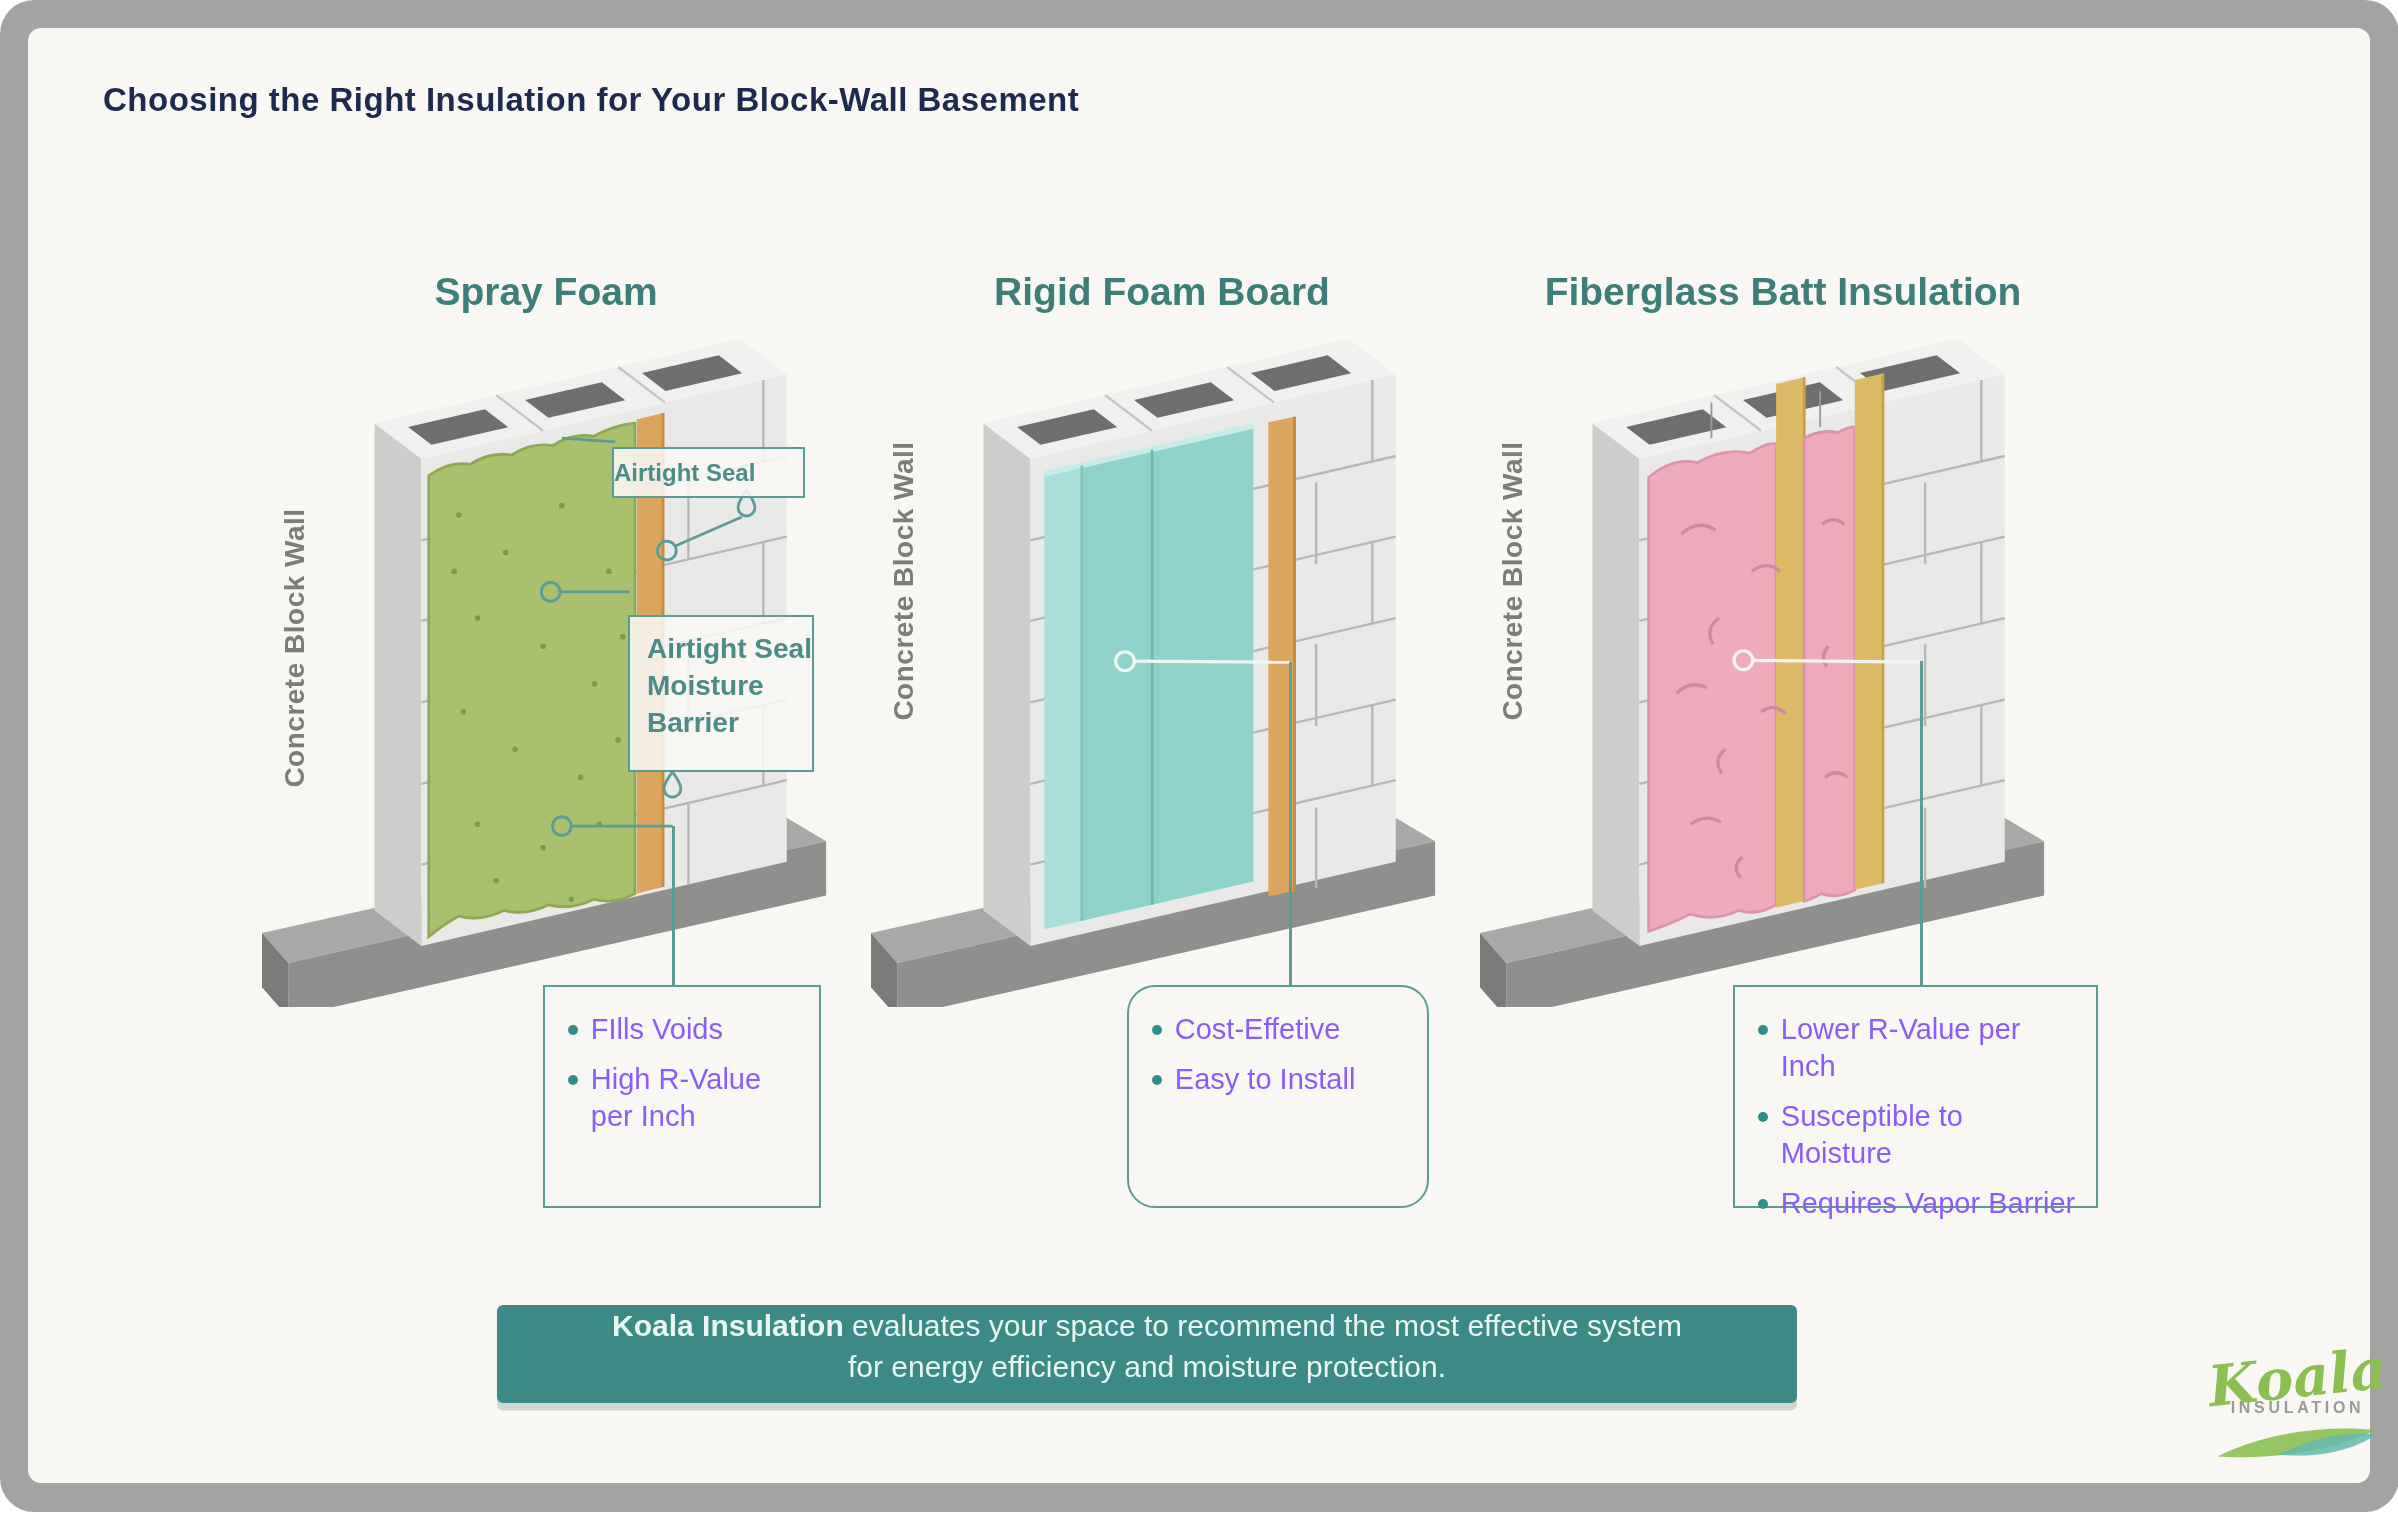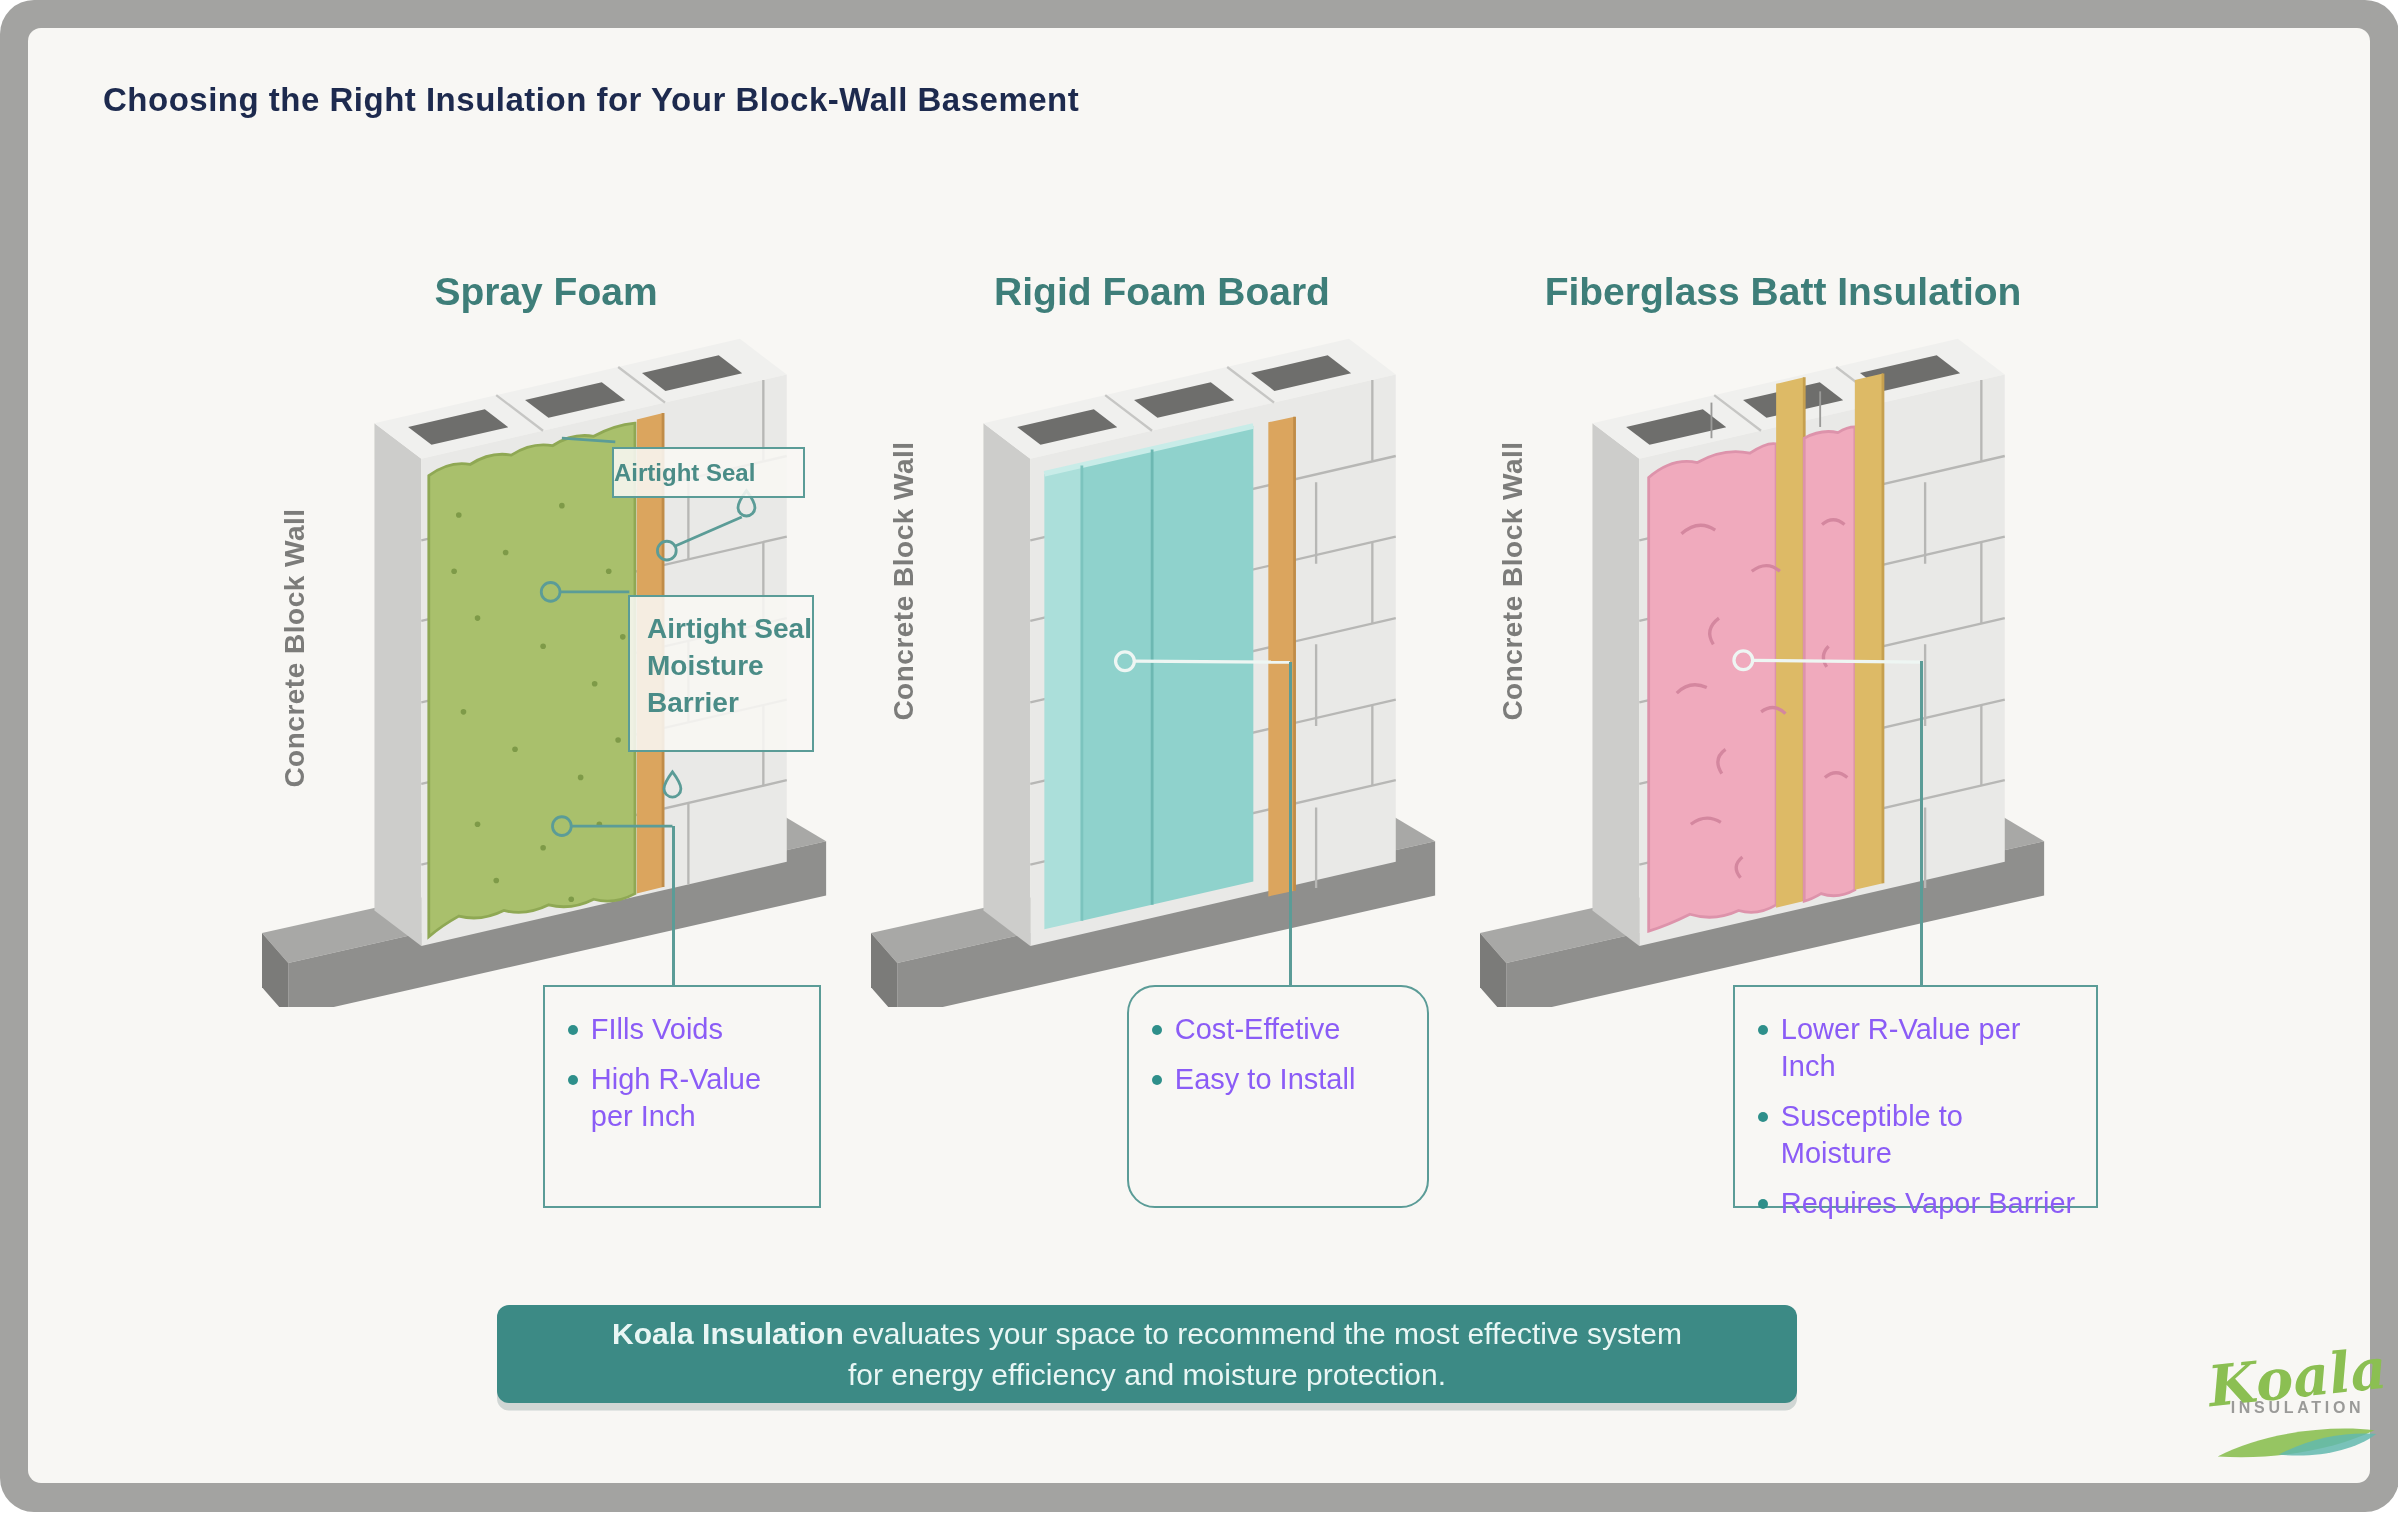--- a/index.html
+++ b/index.html
@@ -11,32 +11,32 @@
   .col-heading{position:absolute;top:270px;width:600px;text-align:center;font-size:39px;font-weight:700;color:#3e7e79;}
   .h1c{left:246px;} .h2c{left:862px;} .h3c{left:1483px;}
   .wall-label{position:absolute;width:375px;text-align:center;transform:rotate(-90deg);
               font-size:28px;font-weight:600;color:#7c7c7a;letter-spacing:0.5px;}
   .wl1{left:107px;top:632px;} .wl2{left:716px;top:565px;} .wl3{left:1325px;top:565px;}
   .diagram{position:absolute;width:581px;height:670px;}
   .d1{left:262px;top:337px;} .d2{left:871px;top:337px;} .d3{left:1480px;top:337px;}
   .callout-box{position:absolute;border:2.8px solid #5b9c97;background:rgba(248,247,244,.88);
                color:#4a8c87;font-weight:600;}
   .airtight-box{left:612px;top:447px;width:189px;height:47px;font-size:24px;line-height:47px;}
-  .moisture-box{left:628px;top:595px;width:186px;height:157px;font-size:28px;line-height:37px;padding:13px 0 0 17px;box-sizing:border-box;}
+  .moisture-box{left:628px;top:615px;width:186px;height:157px;font-size:28px;line-height:37px;padding:13px 0 0 17px;box-sizing:border-box;}
   .vline{position:absolute;width:2.8px;background:#5b9c97;}
   .v1{left:672px;top:826px;height:160px;} .v2{left:1289px;top:662px;height:324px;} .v3{left:1920px;top:661px;height:326px;}
   .bullet-box{position:absolute;border:2.8px solid #5b9c97;box-sizing:border-box;padding:24px 17px 11.2px 22.5px;}
   .bb1{left:543px;top:985px;width:278px;height:223px;}
   .bb2{left:1127px;top:985px;width:302px;height:223px;border-radius:28px;}
   .bb3{left:1733px;top:985px;width:365px;height:223px;}
   .bullet-box ul{margin:0;padding:0;list-style:none;}
   .bullet-box li{display:flex;align-items:flex-start;margin-bottom:13px;font-size:29px;line-height:37px;color:#8b5cf6;font-weight:400;}
   .dot{flex:0 0 auto;width:10.3px;height:10.3px;border-radius:50%;background:#2e8f8a;margin:14px 13px 0 0;}
-  .banner{position:absolute;left:497px;top:1305px;width:1300px;height:98px;background:#3c8a85;border-radius:12px;
-          box-shadow:0 7.5px 0 rgba(70,100,98,.22);display:flex;align-items:center;justify-content:center;}
+  .banner{position:absolute;left:497px;top:1305px;width:1300px;height:98px;background:#3c8a85;border-radius:6px;
+          box-shadow:0 7.5px 0 rgba(70,100,98,.22);display:flex;align-items:flex-start;justify-content:center;}
   .banner-text{color:#e9f6f4;font-size:30px;line-height:41px;text-align:center;font-weight:400;}
   .banner-text b{font-weight:700;}
   .logo{position:absolute;left:2204px;top:1351px;width:187px;text-align:center;}
   .logo-name{font-family:"DejaVu Serif", serif;font-style:italic;font-weight:700;font-size:56px;color:#8bbf52;
              transform:rotate(-6deg);display:inline-block;line-height:52px;}
   .logo-sub{font-size:16px;letter-spacing:3.7px;color:#9a9a98;margin-top:-3.7px;font-weight:600;}
   svg .course{stroke:#b7b7b5;stroke-width:2.5;fill:none;}
   svg .joint{stroke:#b7b7b5;stroke-width:2.5;}
   svg .callout{stroke:#5b9c97;stroke-width:3;fill:none;}
   svg .callout-white{stroke:#eef6f3;stroke-width:3.5;fill:none;}

